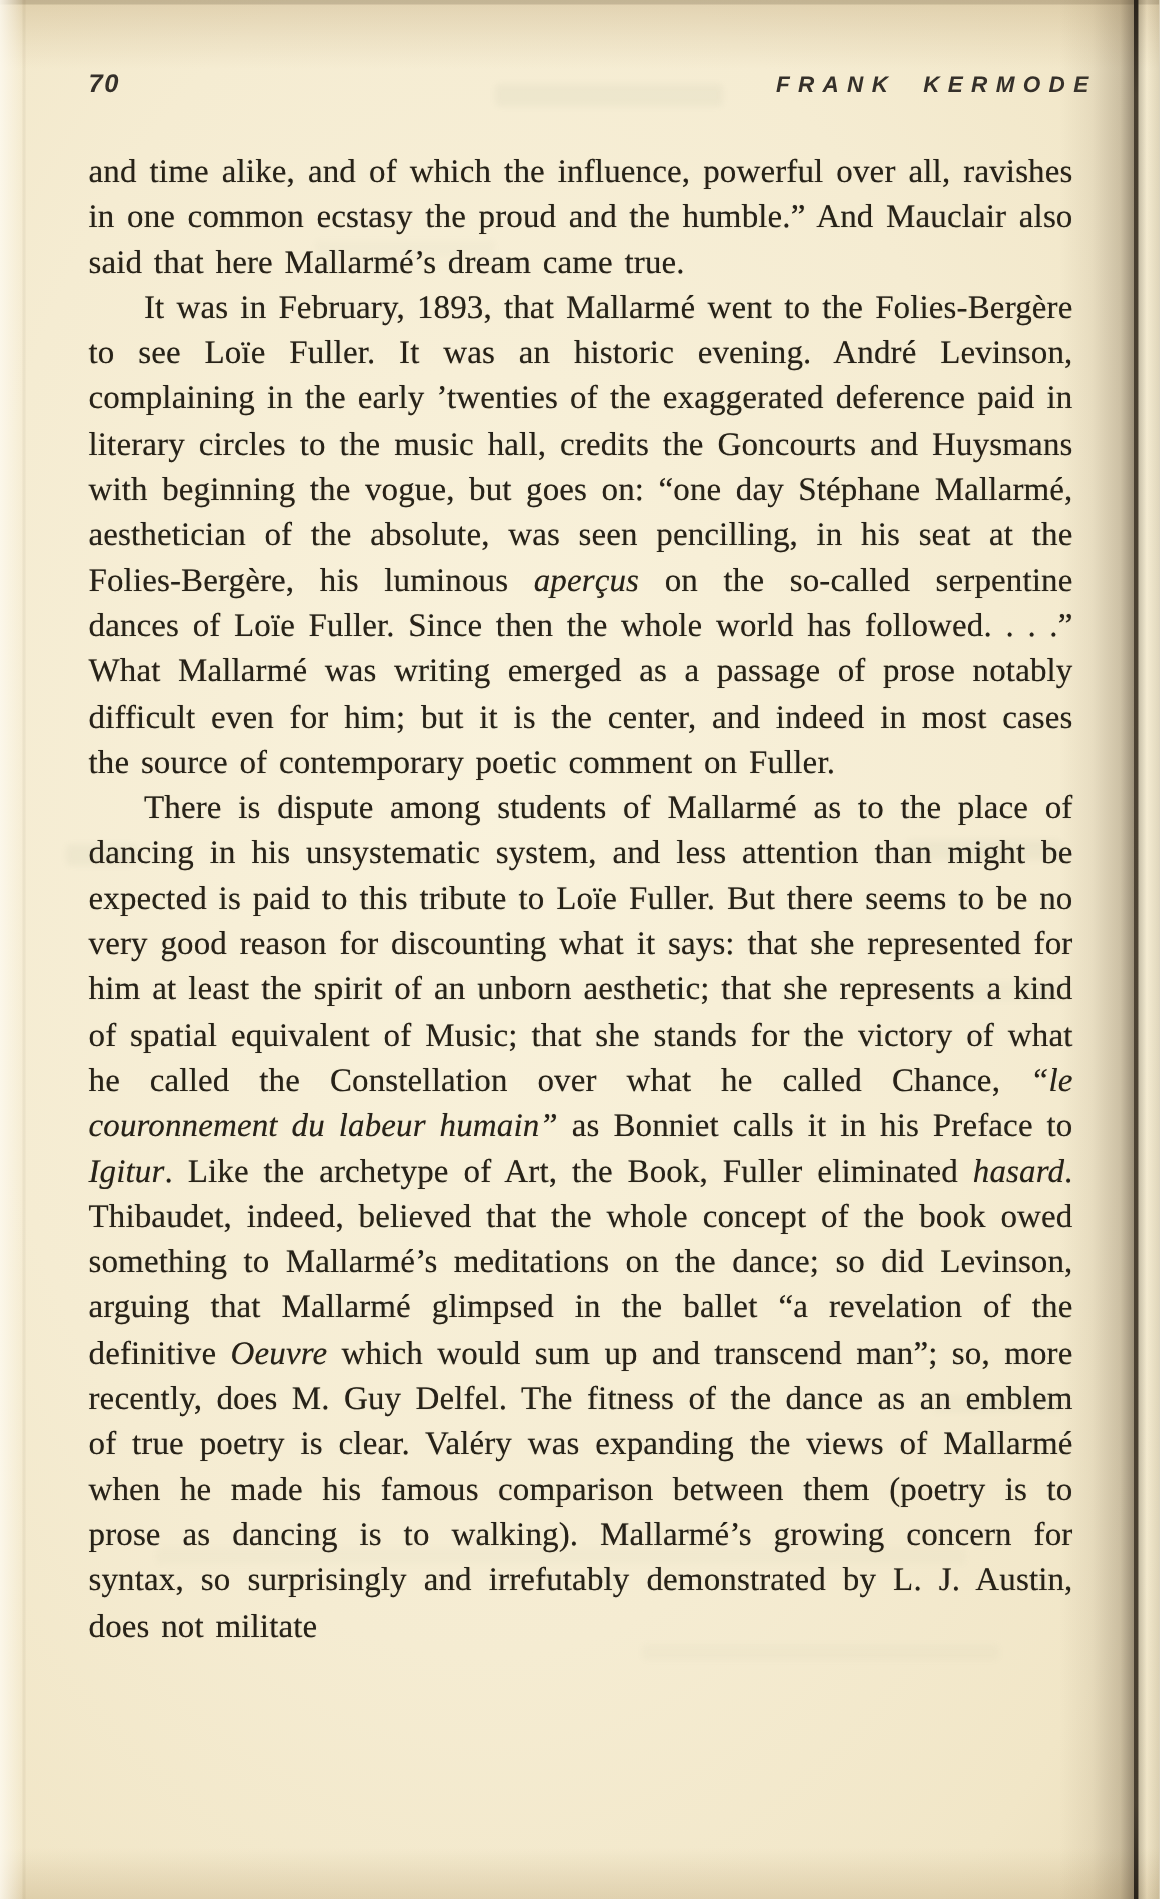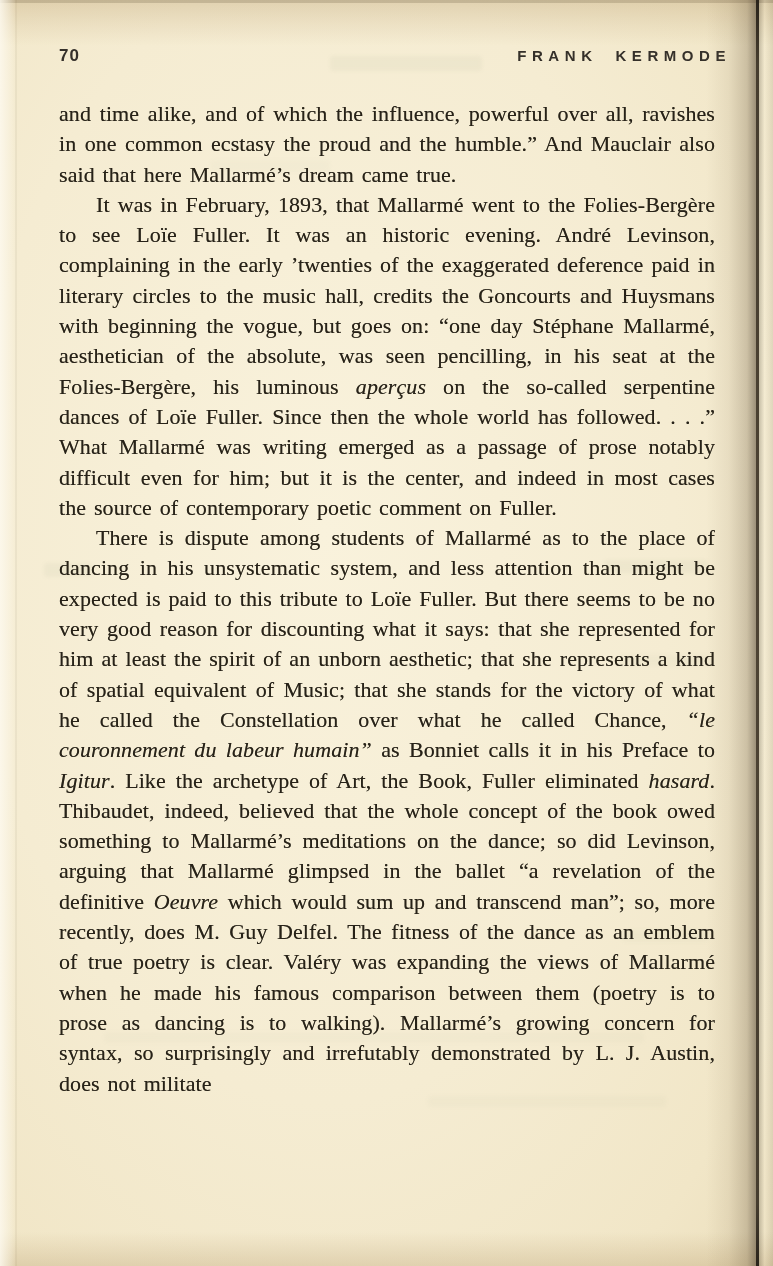--- a/index.html
+++ b/index.html
@@ -55,20 +55,21 @@
     background: linear-gradient(90deg, rgba(0,0,0,0.18) 0%, rgba(255,255,255,0.10) 40%, rgba(0,0,0,0.08) 100%);
   }
 
   
   .running-header {
     position: absolute;
     left: 59px; right: 42px; top: 46px;
     display: flex;
     justify-content: space-between;
     align-items: baseline;
+    font-style: italic;
   }
   .page-num {
     font-family: "Liberation Sans", sans-serif;
     font-weight: 700;
     font-size: 17px;
     letter-spacing: 0.06em;
     color: #35302a;
   }
   .running-head {
     font-family: "Liberation Sans", sans-serif;

